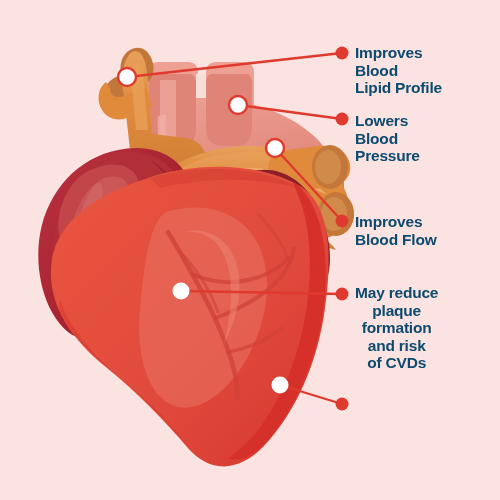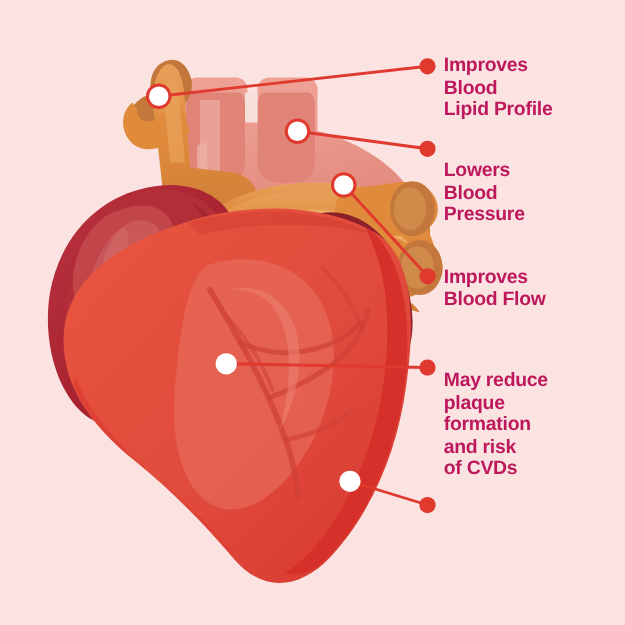--- a/index.html
+++ b/index.html
@@ -29,21 +29,21 @@
   .callout-labels {
     position: absolute;
     left: 0;
     top: 0;
     width: 500px;
     height: 500px;
     pointer-events: none;
   }
   .callout-label {
     position: absolute;
-    color: #be185d;
+    color: #0c4a6e;
     font-family: "Liberation Sans", sans-serif;
     font-weight: bold;
     font-size: 15.5px;
     line-height: 17.5px;
     letter-spacing: -0.2px;
     white-space: pre-line;
     pointer-events: auto;
   }
 </style>
 </head>
@@ -237,25 +237,25 @@
       <circle cx="275" cy="148" r="9" fill="#ffffff" stroke="#e0392e" stroke-width="2.4"></circle>
       <circle cx="181" cy="291" r="8.5" fill="#ffffff"></circle>
       <circle cx="280" cy="385" r="8.5" fill="#ffffff"></circle>
     </g>
   </svg>
 
   <div class="callout-labels">
     <div class="callout-label" style="left:355px; top:44px;">Improves
 Blood
 Lipid Profile</div>
-    <div class="callout-label" style="left:355px; top:128px;">Lowers
+    <div class="callout-label" style="left:355px; top:112px;">Lowers
 Blood
 Pressure</div>
     <div class="callout-label" style="left:355px; top:213px;">Improves
 Blood Flow</div>
-    <div class="callout-label" style="left:355px; top:296px;">May reduce
+    <div class="callout-label" style="left:355px; top:284px;text-align:center;">May reduce
 plaque
 formation
 and risk
 of CVDs</div>
   </div>
 
 </div>
 
 </body></html>

